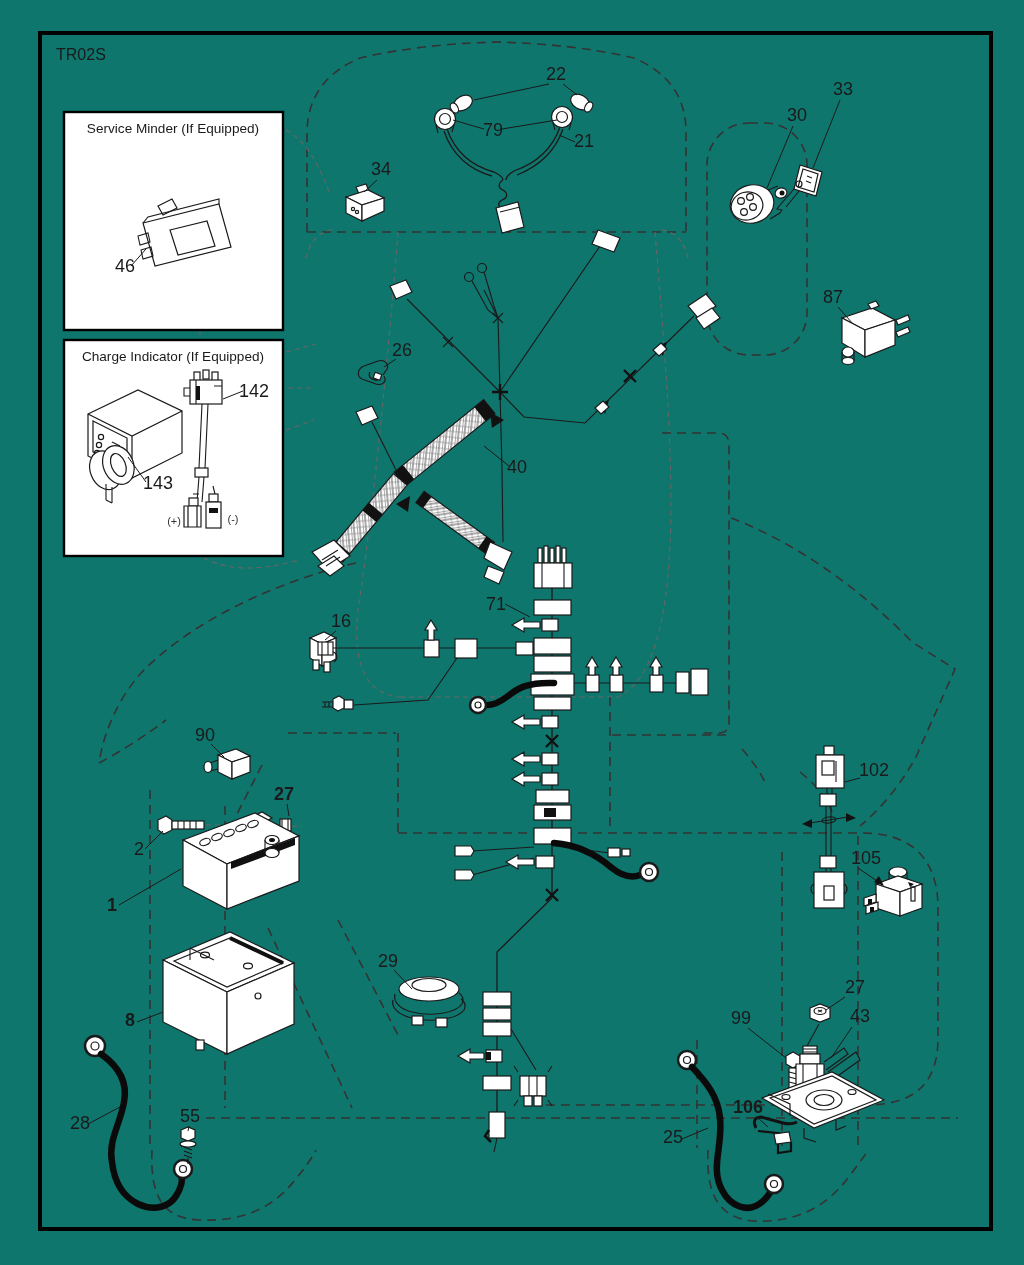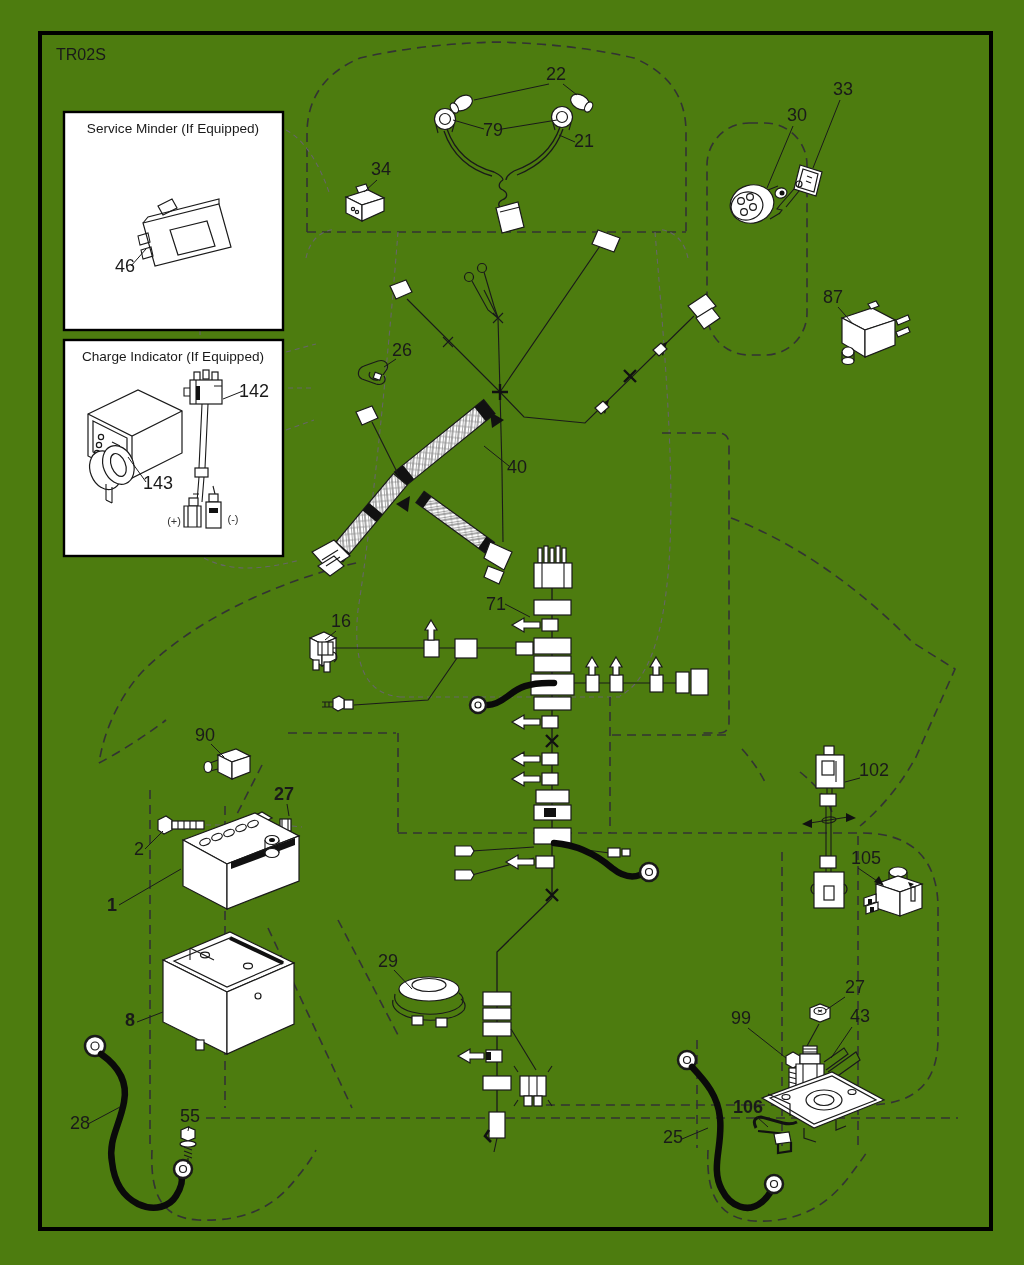--- a/index.html
+++ b/index.html
@@ -1,16 +1,16 @@
 <!DOCTYPE html>
 <html><head>
 <meta charset="utf-8">
 <style>
   html,body{margin:0;padding:0;background:#fff;}
-  #stage{position:relative;width:1024px;height:1265px;background:#4d7c0f;}
+  #stage{position:relative;width:1024px;height:1265px;background:#0f766e;}
   svg{display:block;}
   svg text{font-family:"Liberation Sans","DejaVu Sans",sans-serif;fill:#1a1a1a;}
   .plabel{font-size:18px;text-anchor:middle;}
   .plabel.bold{font-weight:bold;}
   .doc-title{font-size:16px;}
   .inset-title{font-size:13.6px;text-anchor:middle;}
   .term{font-size:11px;fill:#333;text-anchor:middle;}
   .ln{stroke:#1a1a1a;stroke-width:1.1;fill:none;}
   .ln2{stroke:#1a1a1a;stroke-width:1.3;fill:none;}
   .part{stroke:#1a1a1a;stroke-width:1.2;fill:#fff;}

